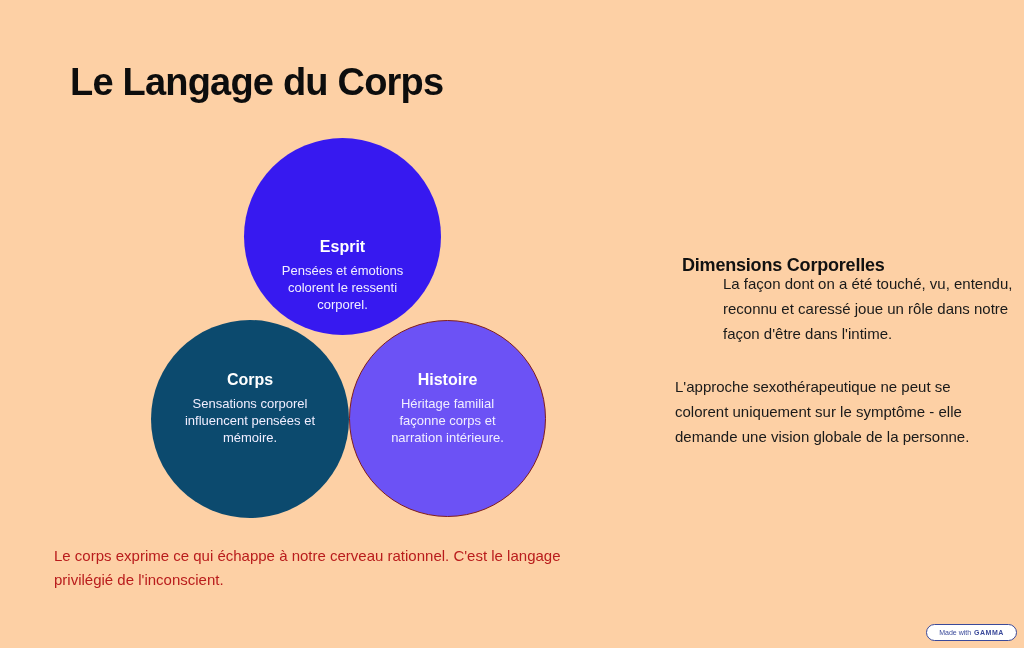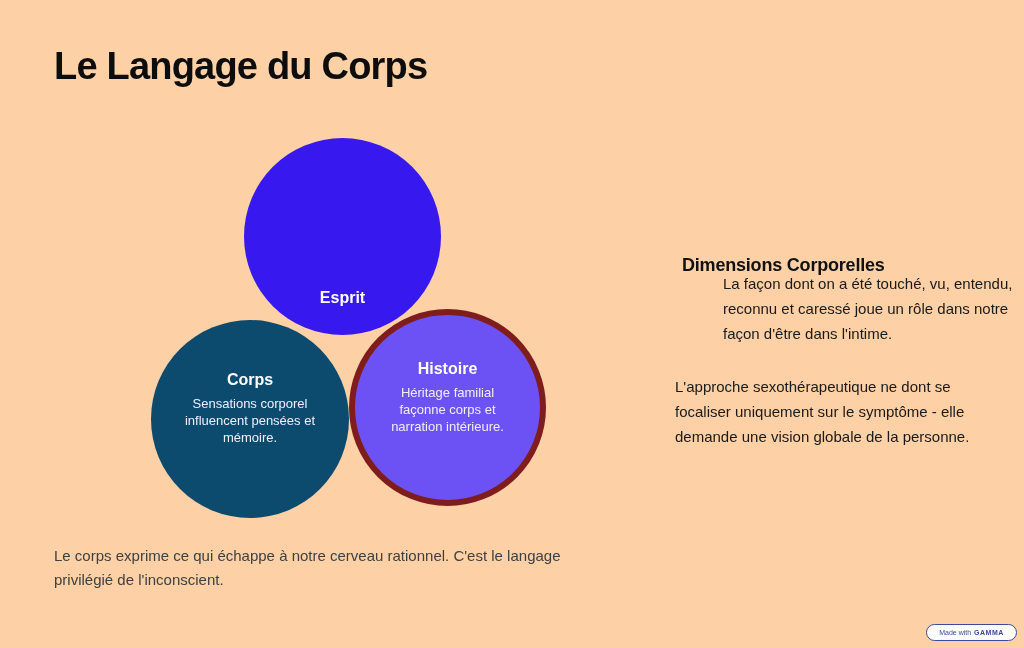--- a/index.html
+++ b/index.html
@@ -3,37 +3,37 @@
 <meta charset="utf-8">
 <style>
   html, body { margin:0; padding:0; }
   body {
     width:1024px; height:648px; overflow:hidden; position:relative;
     background:#FDD0A5;
     font-family:"Liberation Sans", sans-serif;
     color:#111111;
   }
   .title {
-    position:absolute; left:54px; top:42px; margin:0;
+    position:absolute; left:54px; top:42px; margin:16px;
     font-size:38px; font-weight:700; letter-spacing:-0.8px; color:#0d0d0d;
     line-height:48px;
   }
   .circle {
     position:absolute; border-radius:50%;
     display:flex; flex-direction:column; align-items:center; justify-content:center;
     text-align:center; color:#ffffff; box-sizing:border-box;
   }
   .circle .c-title { font-size:16px; font-weight:700; margin-bottom:5px; line-height:20px; }
   .circle .c-desc { font-size:13px; line-height:17px; width:140px; color:#f1eeff; }
   .c-esprit { left:244px; top:138px; width:197px; height:197px; background:#3719F0; padding-bottom:22px;justify-content:flex-end; }
   .c-corps  { left:151px; top:320px; width:198px; height:198px; background:#0c4a6e; padding-bottom:22px; }
-  .c-histoire { left:349px; top:309px; width:197px; height:197px; background:#6C52F5; border:6px solid #7f1d1d; padding-bottom:22px; }
+  .c-histoire { left:349px; top:320px; width:197px; height:197px; background:#6C52F5; border:1px solid #7f1d1d; padding-bottom:22px; }
   .caption {
     position:absolute; left:54px; top:544px; width:560px; margin:0;
-    font-size:15px; line-height:24px; color:#404040;
+    font-size:15px; line-height:24px; color:#b91c1c;
   }
   .side-title {
     position:absolute; left:675px; top:248px; margin:7px;
     font-size:18px; font-weight:700; color:#111; letter-spacing:-0.2px;
   }
   .side-p {
     position:absolute; left:675px; width:300px; margin:0;
     font-size:15px; line-height:25px; color:#1a1a1a;
   }
   .side-p1 { top:271px;margin-left:48px; }
@@ -46,34 +46,35 @@
   }
   .badge .brand { font-weight:700; letter-spacing:0.5px; font-size:7px; }
 </style>
 </head>
 <body>
 
 <h1 class="title">Le Langage du Corps</h1>
 
 <div class="circle c-esprit">
   <div class="c-title">Esprit</div>
+  <div class="c-desc">Pensées et émotions colorent le ressenti corporel.</div>
 </div>
 
 <div class="circle c-corps">
   <div class="c-title">Corps</div>
   <div class="c-desc">Sensations corporel influencent pensées et mémoire.</div>
 </div>
 
 <div class="circle c-histoire">
   <div class="c-title">Histoire</div>
   <div class="c-desc">Héritage familial façonne corps et narration intérieure.</div>
 </div>
 
 <p class="caption">Le corps exprime ce qui échappe à notre cerveau rationnel. C'est le langage privilégié de l'inconscient.</p>
 
 <h2 class="side-title">Dimensions Corporelles</h2>
 <p class="side-p side-p1">La façon dont on a été touché, vu, entendu, reconnu et caressé joue un rôle dans notre façon d'être dans l'intime.</p>
-<p class="side-p side-p2">L'approche sexothérapeutique ne dont se focaliser uniquement sur le symptôme - elle demande une vision globale de la personne.</p>
+<p class="side-p side-p2">L'approche sexothérapeutique ne peut se colorent uniquement sur le symptôme - elle demande une vision globale de la personne.</p>
 
 <div class="badge">
   <span>Made with</span>
   <span class="brand">GAMMA</span>
 </div>
 
 </body></html>

